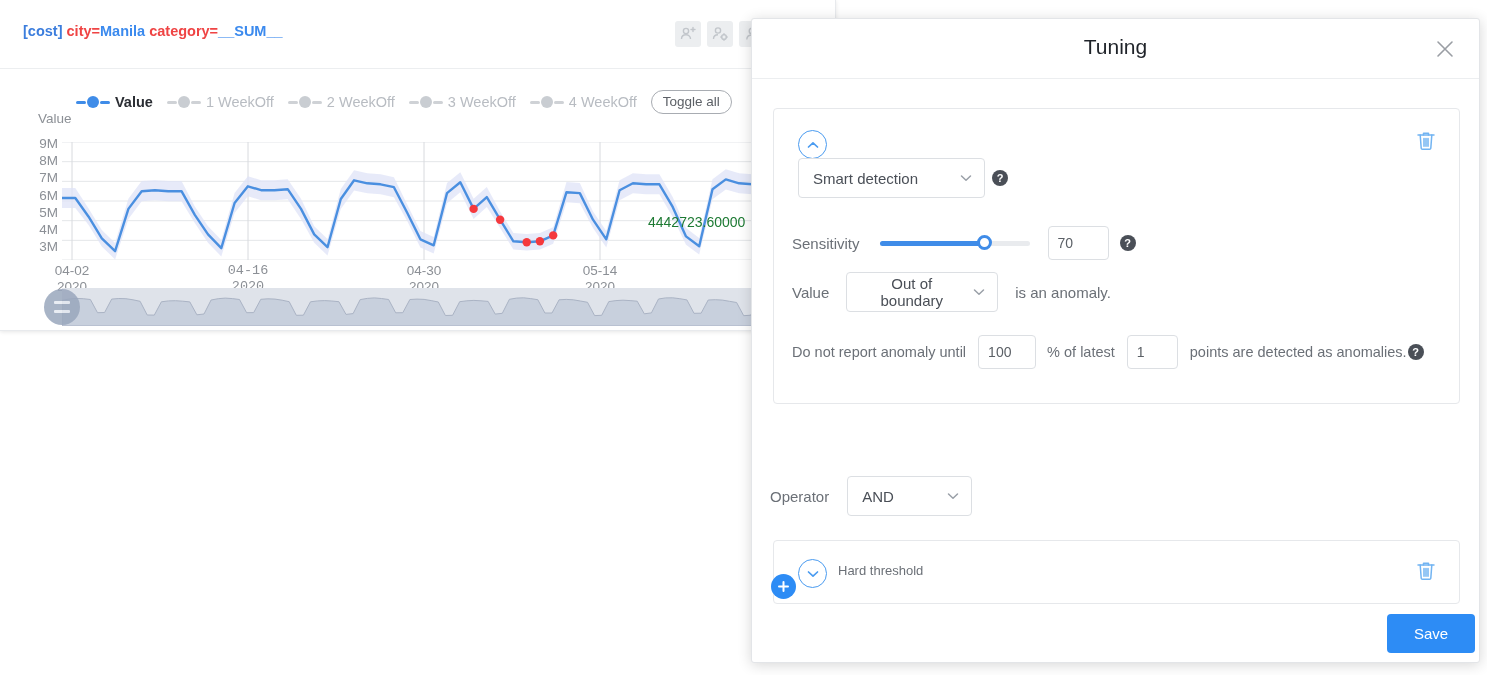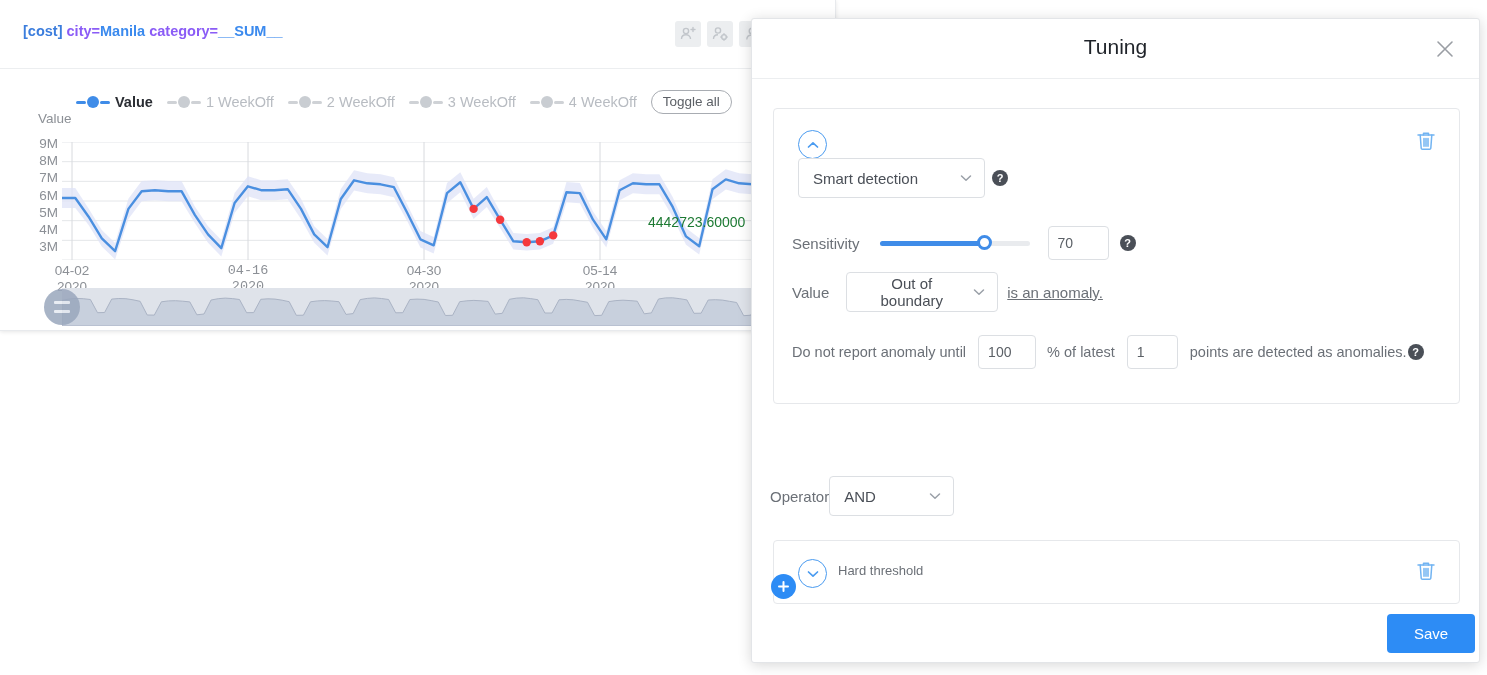--- a/index.html
+++ b/index.html
@@ -24,21 +24,21 @@
   }
   #chart-header{
     position:relative;height:69px;border-bottom:1px solid #eceef0;
     box-sizing:border-box;
   }
   #metric-expr{
     position:absolute;left:23px;top:23px;
     font-size:14.5px;font-weight:bold;white-space:nowrap;
   }
   #metric-expr .brk{color:#3b7ddd;}
-  #metric-expr .key{color:#8b5cf6;text-align:right;}
+  #metric-expr .key{color:#ef4444;text-align:right;}
   #metric-expr .val{color:#3b8aee;}
   .hdr-icon{
     position:absolute;top:21px;width:26px;height:26px;border-radius:3px;
     background:#eceef0;
   }
   .hdr-icon svg{display:block;margin:3px auto;}
   #hdr-icon-1{left:675px;}
   #hdr-icon-2{left:707px;}
   #hdr-icon-3{left:739px;}
 
@@ -348,36 +348,36 @@
       </div>
 
       <div style="position:absolute;left:18px;top:163px;display:flex;align-items:center;">
         <span class="lblgrey">Value</span>
         <div class="sel" style="margin-left:17px;width:152px;height:40px;">
           <span>Out of boundary</span>
           <svg class="chev" width="14" height="14" viewBox="0 0 14 14" fill="none" stroke="#9aa0a8" stroke-width="1.5" stroke-linecap="round" stroke-linejoin="round">
               <path d="M2.5 5 L7 9.2 L11.5 5"></path>
             </svg>
         </div>
-        <span class="lblgrey" style="margin-left:9px;text-decoration:underline;">is an anomaly.</span>
+        <span class="lblgrey" style="margin-left:17px;">is an anomaly.</span>
       </div>
 
       <div style="position:absolute;left:18px;top:226px;display:flex;align-items:center;">
         <span class="lblgrey" style="font-size:14.5px;">Do not report anomaly until</span>
         <input class="num" style="margin-left: 12px; width: 58px; height: 34px;" value="100">
         <span class="lblgrey" style="margin-left:11px;font-size:14.5px;">% of latest</span>
         <input class="num" style="margin-left: 12px; width: 51px; height: 34px;" value="1">
         <span class="lblgrey" style="margin-left:12px;font-size:14.5px;">points are detected as anomalies.</span>
         <span class="qmark" style="margin-left:1px;">?</span>
       </div>
     </div>
 
     <div style="position:absolute;left:18px;top:397px;display:flex;align-items:center;">
       <span class="lblgrey">Operator</span>
-      <div class="sel" style="width:125px;height:40px;">
+      <div class="sel" style="margin-left:18px;width:125px;height:40px;">
         <span>AND</span>
         <svg class="chev" width="14" height="14" viewBox="0 0 14 14" fill="none" stroke="#9aa0a8" stroke-width="1.5" stroke-linecap="round" stroke-linejoin="round">
             <path d="M2.5 5 L7 9.2 L11.5 5"></path>
           </svg>
       </div>
     </div>
 
     <div class="rule-card" id="hard-card">
       <div style="position:absolute;left:24px;top:18px;" class="circle-btn">
         <svg width="14" height="14" viewBox="0 0 14 14" fill="none" stroke="#4a9bf0" stroke-width="1.7" stroke-linecap="round" stroke-linejoin="round">

